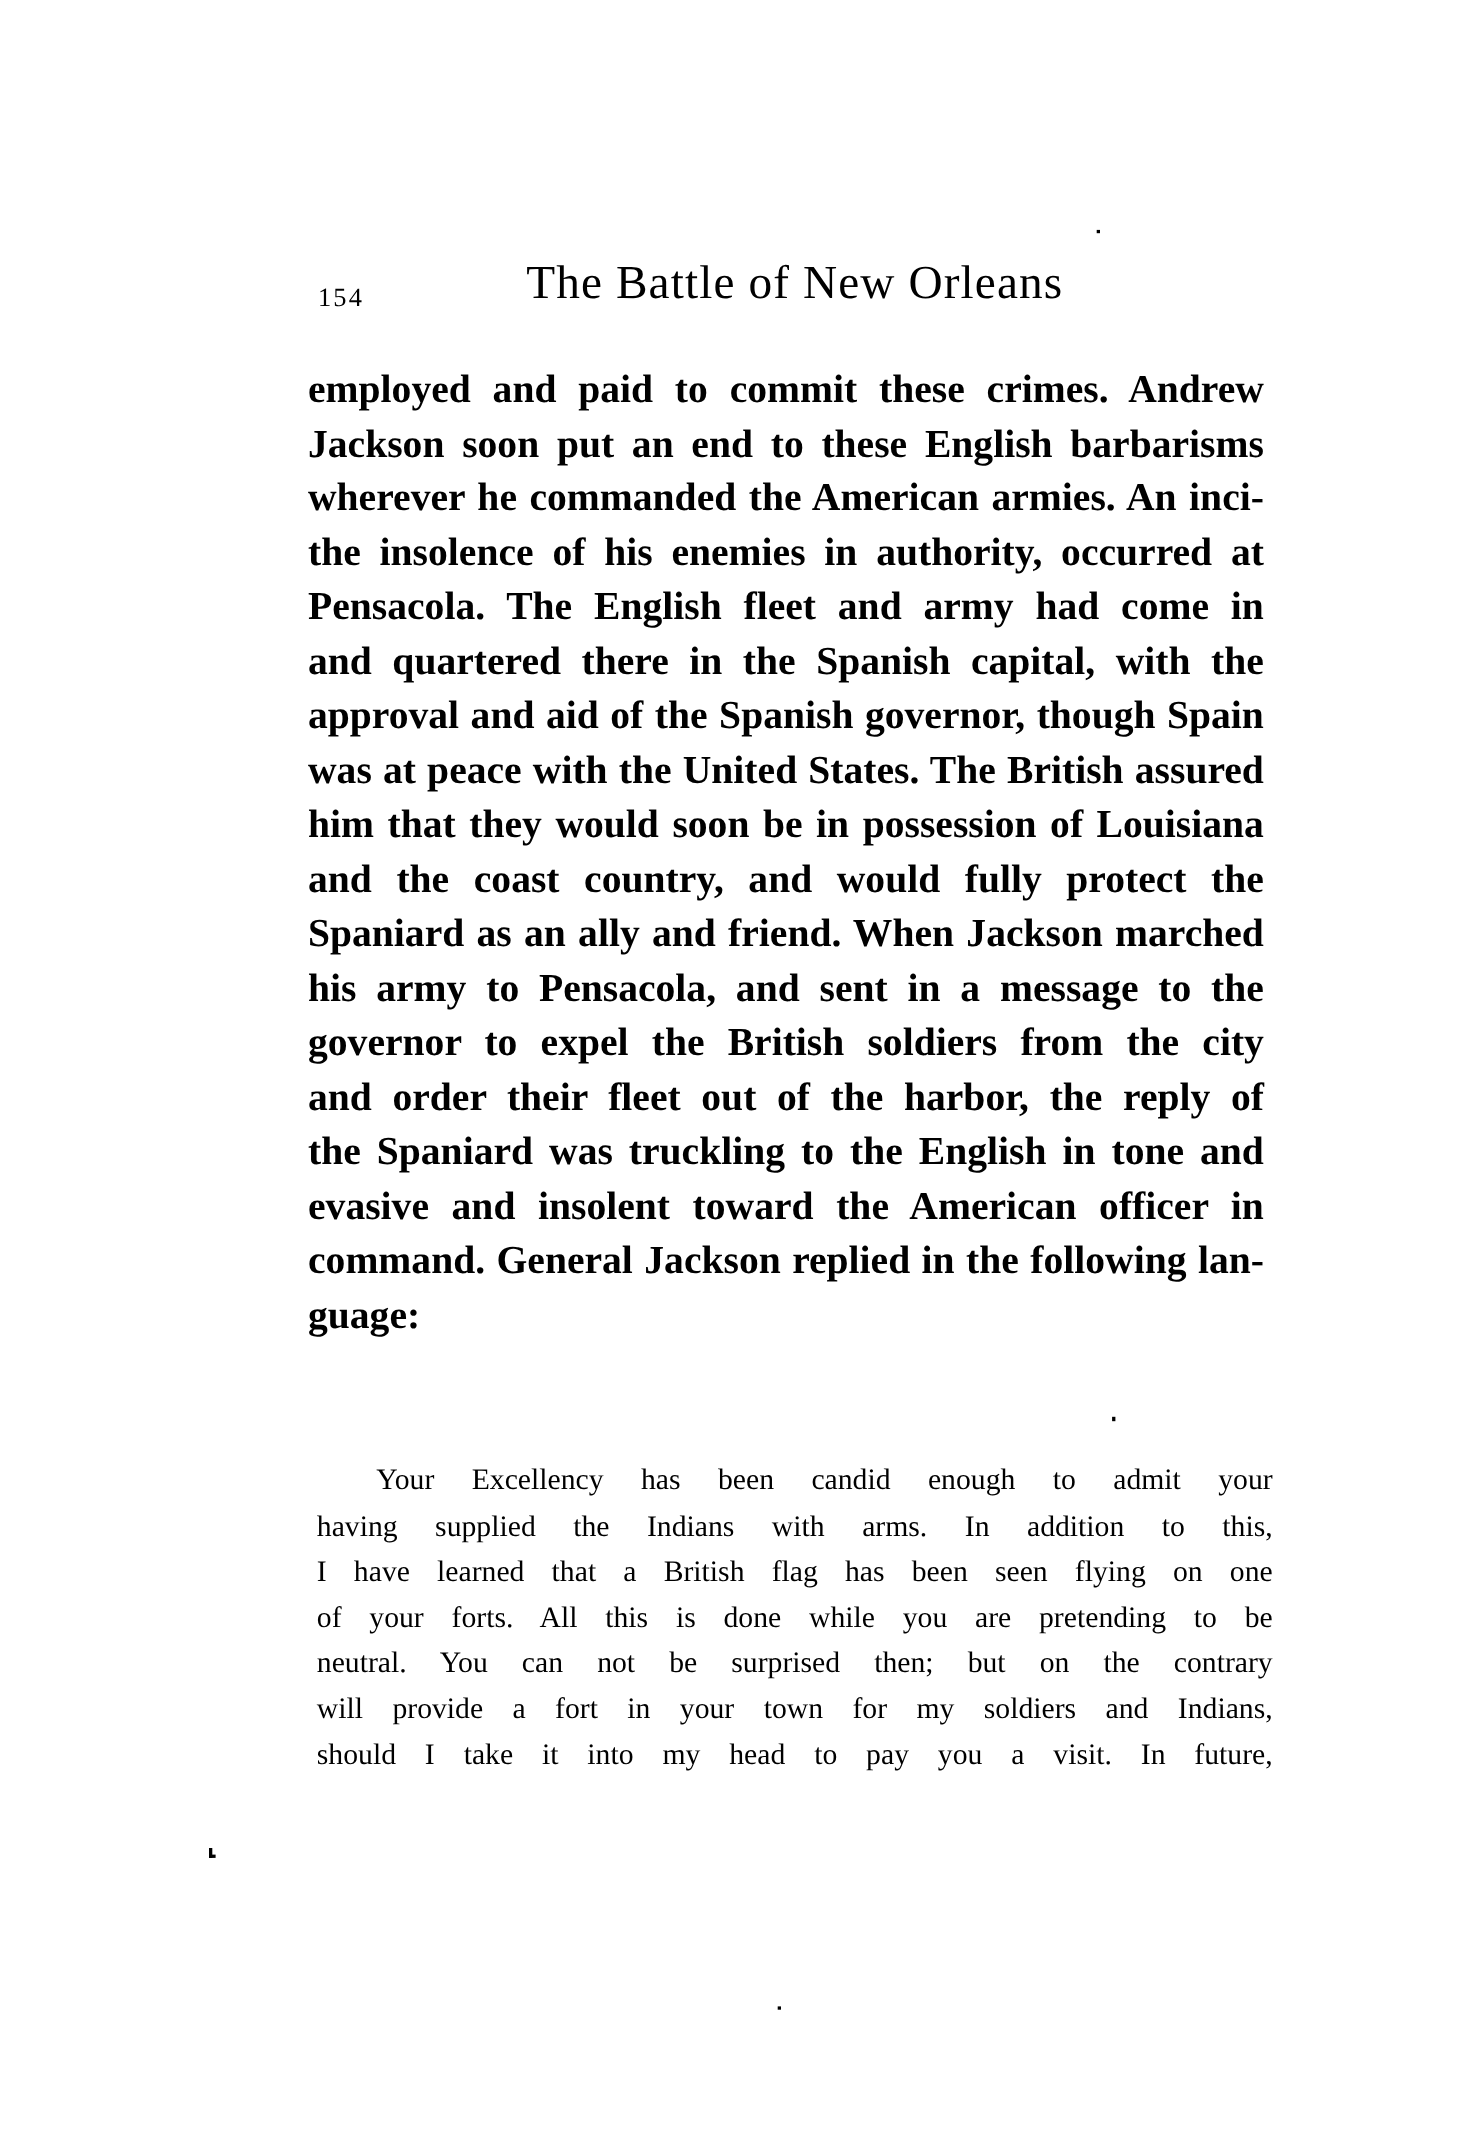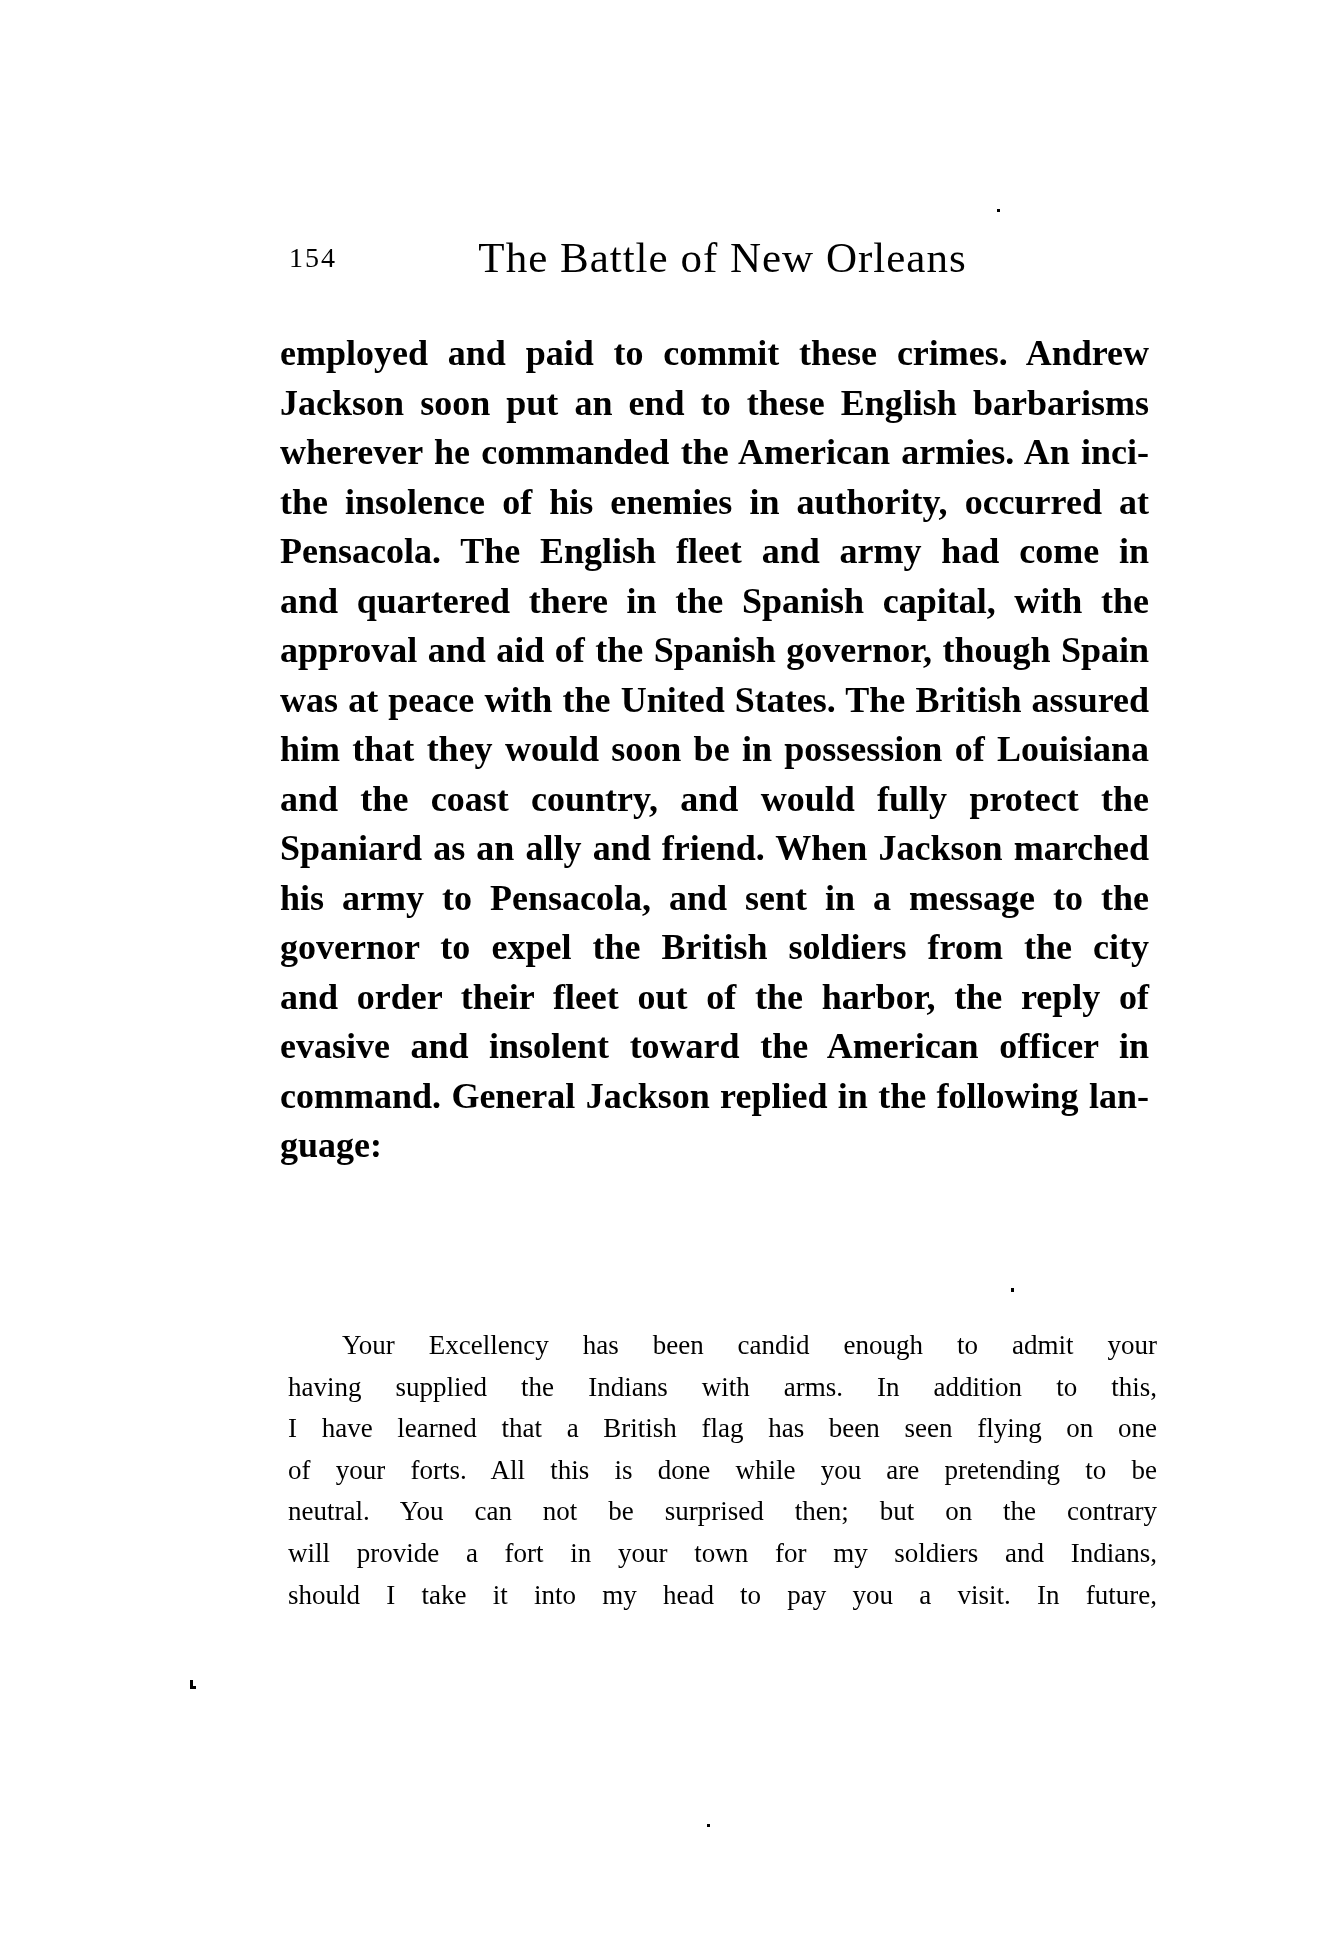--- a/index.html
+++ b/index.html
@@ -12,22 +12,22 @@
     width: 1328px;
     height: 1949px;
     background: #ffffff;
     color: #000000;
     font-family: "Liberation Serif", "DejaVu Serif", serif;
     overflow: hidden;
   }
   .page-number {
     position: absolute;
     left: 289px;
-    top: 243px;
-    font-size: 28px;
+    top: 256px;
+    font-size: 24px;
     line-height: 30px;
     letter-spacing: 2px;
     text-align: right;
   }
   .running-title {
     position: absolute;
     left: 288px;
     width: 869px;
     top: 236px;
     text-align: center;
@@ -99,20 +99,21 @@
     <div class="jline">Pensacola. The English fleet and army had come in</div>
     <div class="jline">and quartered there in the Spanish capital, with the</div>
     <div class="jline">approval and aid of the Spanish governor, though Spain</div>
     <div class="jline">was at peace with the United States. The British assured</div>
     <div class="jline">him that they would soon be in possession of Louisiana</div>
     <div class="jline">and the coast country, and would fully protect the</div>
     <div class="jline">Spaniard as an ally and friend. When Jackson marched</div>
     <div class="jline">his army to Pensacola, and sent in a message to the</div>
     <div class="jline">governor to expel the British soldiers from the city</div>
     <div class="jline">and order their fleet out of the harbor, the reply of</div>
+    <div class="jline">the Spaniard was truckling to the English in tone and</div>
     <div class="jline">evasive and insolent toward the American officer in</div>
     <div class="jline">command. General Jackson replied in the following lan-</div>
     <div class="jline last-short">guage:</div>
   </div>
 
   <div class="quote-text">
     <div class="jline first-indent">Your Excellency has been candid enough to admit your</div>
     <div class="jline">having supplied the Indians with arms. In addition to this,</div>
     <div class="jline">I have learned that a British flag has been seen flying on one</div>
     <div class="jline">of your forts. All this is done while you are pretending to be</div>

